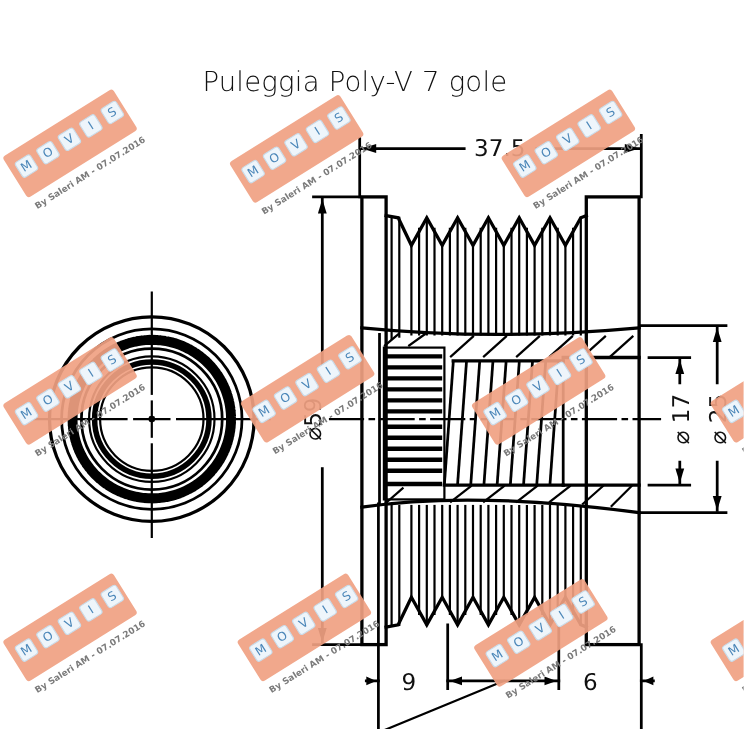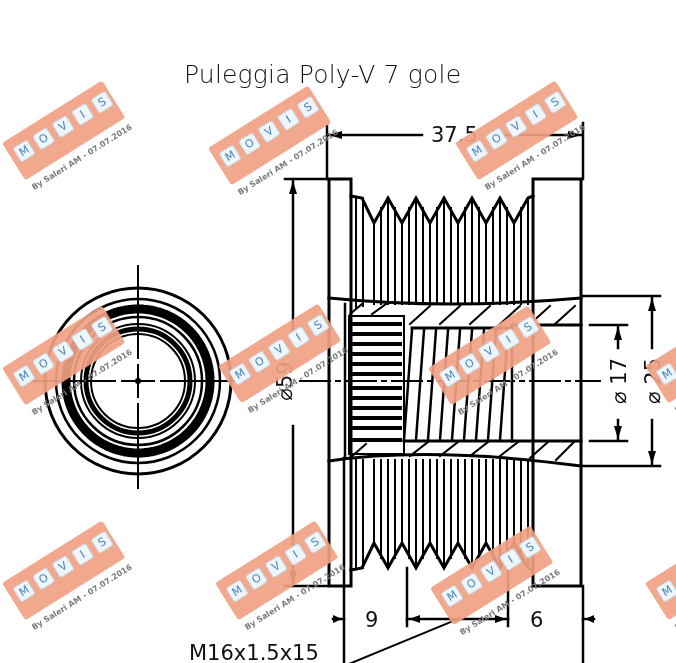--- a/index.html
+++ b/index.html
@@ -223,21 +223,20 @@
       </g>
     </g>
   </svg>
 
   <div class="dim" style="left:428px;top:76px;">37.5</div>
   <div class="vdim" style="left:262px;top:322px;"><span>⌀</span><span>59</span></div>
   <div class="vdim" style="left:593px;top:322px;background:transparent;"><span>⌀</span> <span>17</span></div>
   <div class="vdim" style="left:627px;top:322px;background:transparent;"><span>⌀</span> <span>25</span></div>
   <div class="dim nobg" style="left:362px;top:561px;">9</div>
   <div class="dim nobg" style="left:527px;top:561px;">6</div>
-  <div class="dim nobg" style="left:186px;top:594px;">M16x1.5x15</div>
   <div class="dim" style="left:447px;top:662px;">35</div>
 
   <div class="wm" style="left:2px;top:95px;">
     <div class="band"></div>
     <div class="tiles">
         <div class="tile">M</div>
         <div class="tile">O</div>
         <div class="tile">V</div>
         <div class="tile">I</div>
         <div class="tile">S</div>

